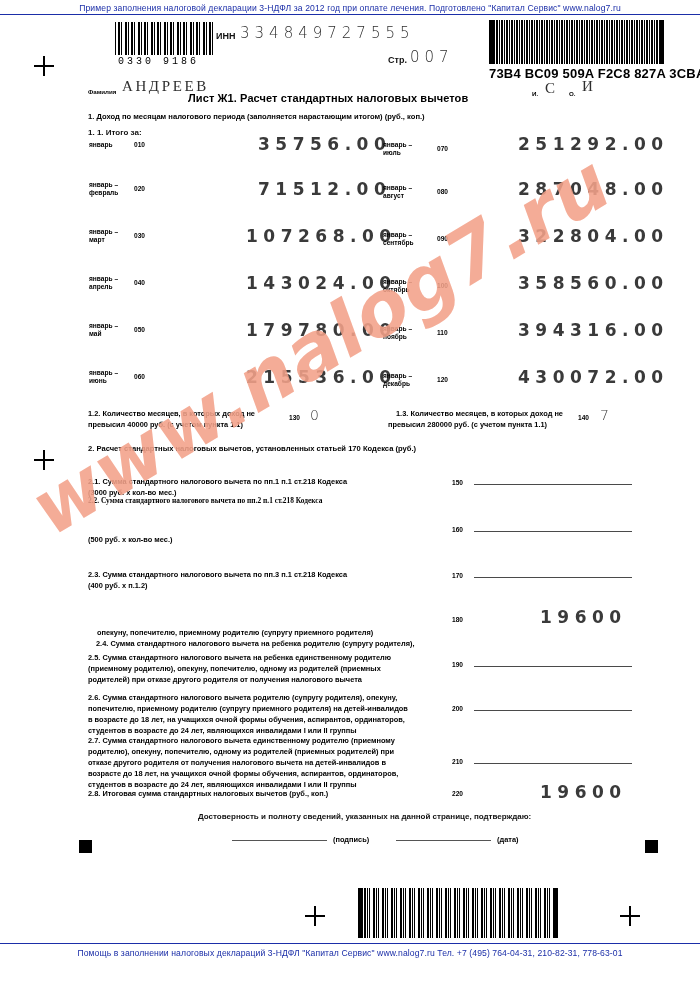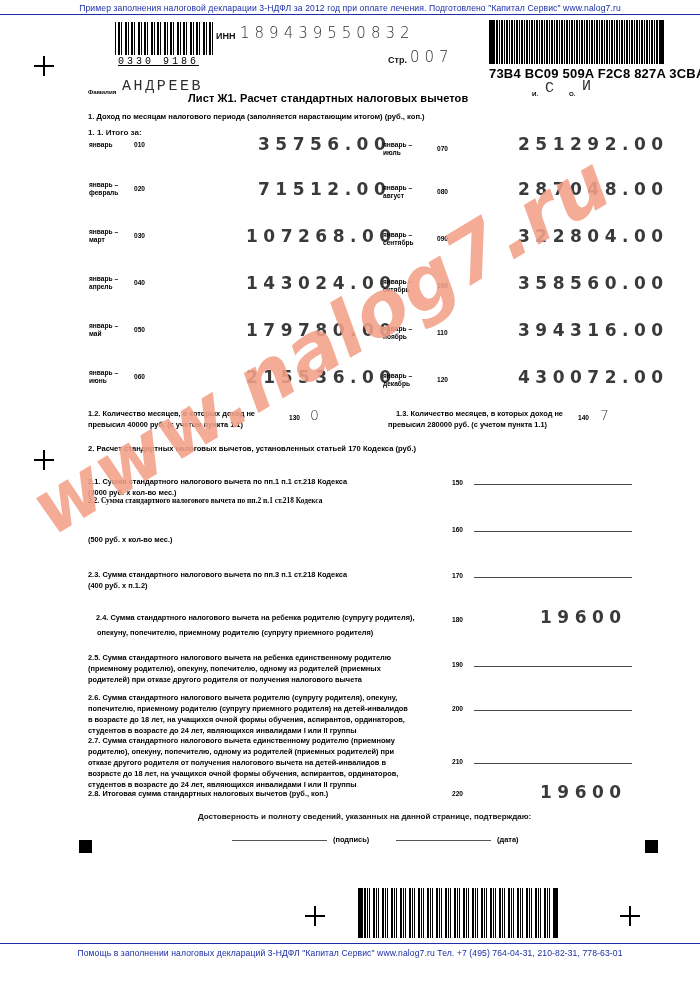--- a/index.html
+++ b/index.html
@@ -103,21 +103,20 @@
     background: #000;
     top: 0;
     height: 100%;
   }
   .bc-digits {
     position: absolute;
     font-family: "Liberation Mono", monospace;
     font-size: 10px;
     letter-spacing: 3px;
     color: #000;
-    text-decoration: underline;
   }
   .hexline {
     position: absolute;
     font-family: "Liberation Sans", sans-serif;
     font-size: 13px;
     font-weight: bold;
     color: #000;
     letter-spacing: 0.2px;
     white-space: nowrap;
   }
@@ -159,21 +158,21 @@
     font-weight: 300;
   }
   .entry-inn {
     font-family: "DejaVu Sans", sans-serif;
     font-size: 15px;
     letter-spacing: 5px;
     color: #2e2e2e;
     font-weight: 300;
   }
   .entry-name {
-    font-family: Liberation Mono, monospace;
+    font-family: Liberation Serif, serif;
     font-size: 15px;
     letter-spacing: 2.6px;
     color: #2e2e2e;
   }
 
   .title {
     font-size: 11px;
     font-weight: bold;
     color: #000;
     letter-spacing: 0.1px;
@@ -248,21 +247,21 @@
   <div class="barcode bc-linear" style="left:115px; top:22px; width:99px; height:33px;"></div>
   <div class="bc-digits" style="left:118px; top:56px;">0330 9186</div>
 
   <div class="barcode bc-dense" style="left:489px; top:20px; width:175px; height:44px;">
     <div class="bc-edge" style="left:0; width:5px;"></div>
     <div class="bc-edge" style="right:0; width:5px;"></div>
   </div>
   <div class="hexline" style="left:489px; top:66px;">73B4 BC09 509A F2C8 827A 3CBA D654 7455</div>
 
   <div class="abs" style="left:216px; top:31px; font-size:9px; font-weight:bold;">ИНН</div>
-  <div class="abs entry-inn" style="left:240px; top:24px;">189439550832</div>
+  <div class="abs entry-inn" style="left:240px; top:24px;">334849727555</div>
 
   <div class="abs" style="left:388px; top:55px; font-size:9px; font-weight:bold;">Стр.</div>
   <div class="abs entry-inn" style="left:410px; top:48px;">007</div>
 
   <div class="abs lbl-micro" style="left:88px; top:88px;">Фамилия</div>
   <div class="abs entry-name" style="left:122px; top:78px;">АНДРЕЕВ</div>
 
   <div class="abs lbl-micro" style="left:532px; top:90px;">И.</div>
   <div class="abs entry-name" style="left:545px; top:80px;">С</div>
   <div class="abs lbl-micro" style="left:569px; top:90px;">О.</div>
@@ -352,21 +351,21 @@
   <div class="abs lbl-small" style="left:88px; top:496px;font-family:Liberation Serif, serif;">2.2. Сумма стандартного налогового вычета по пп.2 п.1 ст.218 Кодекса</div>
   <div class="abs lbl-small" style="left:88px; top:535px;">(500 руб. х кол-во мес.)</div>
   <div class="abs code" style="left:452px; top:526px;">160</div>
   <div class="dash" style="left:474px; top:531px; width:158px;"></div>
 
   <div class="abs lbl-small" style="left:88px; top:570px;">2.3. Сумма стандартного налогового вычета по пп.3 п.1 ст.218 Кодекса</div>
   <div class="abs lbl-small" style="left:88px; top:581px;">(400 руб. х п.1.2)</div>
   <div class="abs code" style="left:452px; top:572px;">170</div>
   <div class="dash" style="left:474px; top:577px; width:158px;"></div>
 
-  <div class="abs lbl-small" style="left:88px; top:613px;padding-left:8px;">2.4. Сумма стандартного налогового вычета на ребенка родителю (супругу родителя),</div>
+  <div class="abs lbl-small" style="left:88px; top:639px;padding-left:8px;">2.4. Сумма стандартного налогового вычета на ребенка родителю (супругу родителя),</div>
   <div class="abs lbl-small" style="left:88px; top:628px;padding-left:9px;">опекуну, попечителю, приемному родителю (супругу приемного родителя)</div>
   <div class="abs code" style="left:452px; top:616px;">180</div>
   <div class="abs entry" style="left:540px; top:607px;">19600</div>
 
   <div class="abs lbl-small" style="left:88px; top:653px;">2.5. Сумма стандартного налогового вычета на ребенка единственному родителю</div>
   <div class="abs lbl-small" style="left:88px; top:664px;">(приемному родителю), опекуну, попечителю, одному из родителей (приемных</div>
   <div class="abs lbl-small" style="left:88px; top:675px;">родителей) при отказе другого родителя от получения налогового вычета</div>
   <div class="abs code" style="left:452px; top:661px;">190</div>
   <div class="dash" style="left:474px; top:666px; width:158px;"></div>
 

